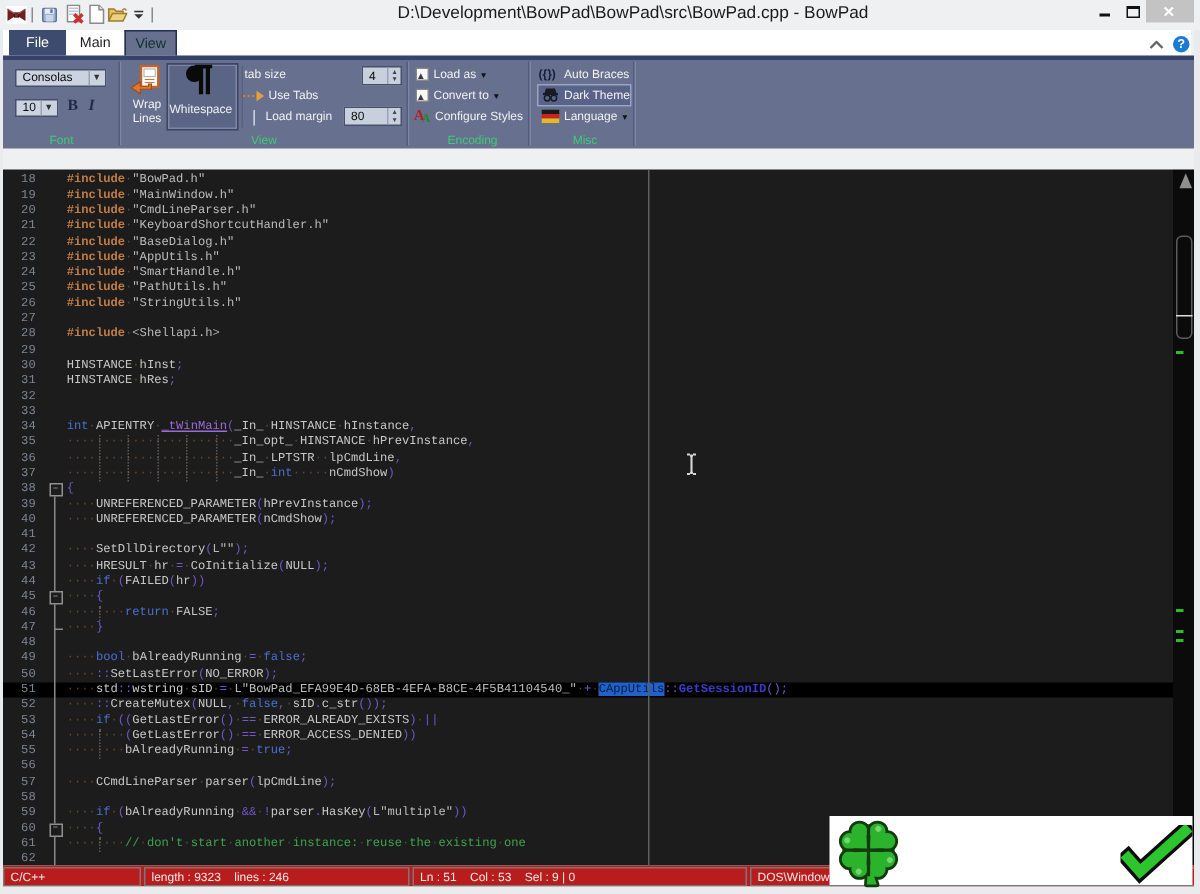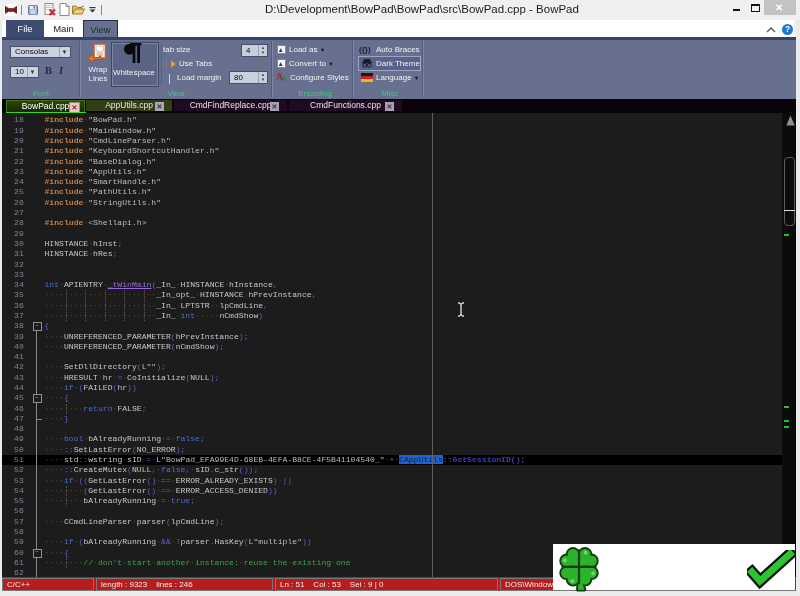--- a/index.html
+++ b/index.html
@@ -198,31 +198,20 @@
   <svg class="abs" style="left:359px;top:33px" width="12" height="9" viewBox="0 0 12 9">
     <rect x="0" y="0" width="12" height="3" fill="#1a1a1a"></rect>
     <rect x="0" y="3" width="12" height="3" fill="#c22"></rect>
     <rect x="0" y="6" width="12" height="3" fill="#e8b820"></rect>
   </svg>
   <div class="rlbl" style="left:374px;top:33px">Language <span style="font-size:5.5px;color:#111">▼</span></div>
   <div class="glabel" style="left:358px">Misc</div>
   <div class="gsep" style="left:420px"></div>
 </div>
 
-<div id="filetabs">
-  <div class="ftab" style="left:4px;width:77px;background:linear-gradient(#2c4509,#162a04);border:1px solid #447014;color:#fff">BowPad.cpp</div>
-  <div class="fx" style="left:67px;top:3px;background:#e9c7c7;color:#c01818;border:1px solid #9a8888">✕</div>
-  <div style="position:absolute;left:4px;top:13px;width:80px;height:2.6px;background:#3fd42a"></div>
-  <div class="ftab" style="left:84px;width:86px;background:#323d14">AppUtils.cpp</div>
-  <div class="fx" style="left:153px;top:3px;background:#a8a8b8;color:#333">✕</div>
-  <div class="ftab" style="left:172px;width:113px;background:#200a22">CmdFindReplace.cpp</div>
-  <div class="fx" style="left:268px;top:3px;background:#a8a0b8;color:#333">✕</div>
-  <div class="ftab" style="left:287px;width:113px;background:#200a22">CmdFunctions.cpp</div>
-  <div class="fx" style="left:383px;top:3px;background:#a8a0b8;color:#333">✕</div>
-</div>
 
 <div id="editor">
   <div id="curline" style="top:342px"></div>
   <div class="ln" style="top:2.4px">18</div>
 <div class="ln" style="top:12.7px">19</div>
 <div class="ln" style="top:23.0px">20</div>
 <div class="ln" style="top:33.3px">21</div>
 <div class="ln" style="top:43.6px">22</div>
 <div class="ln" style="top:53.9px">23</div>
 <div class="ln" style="top:64.1px">24</div>

